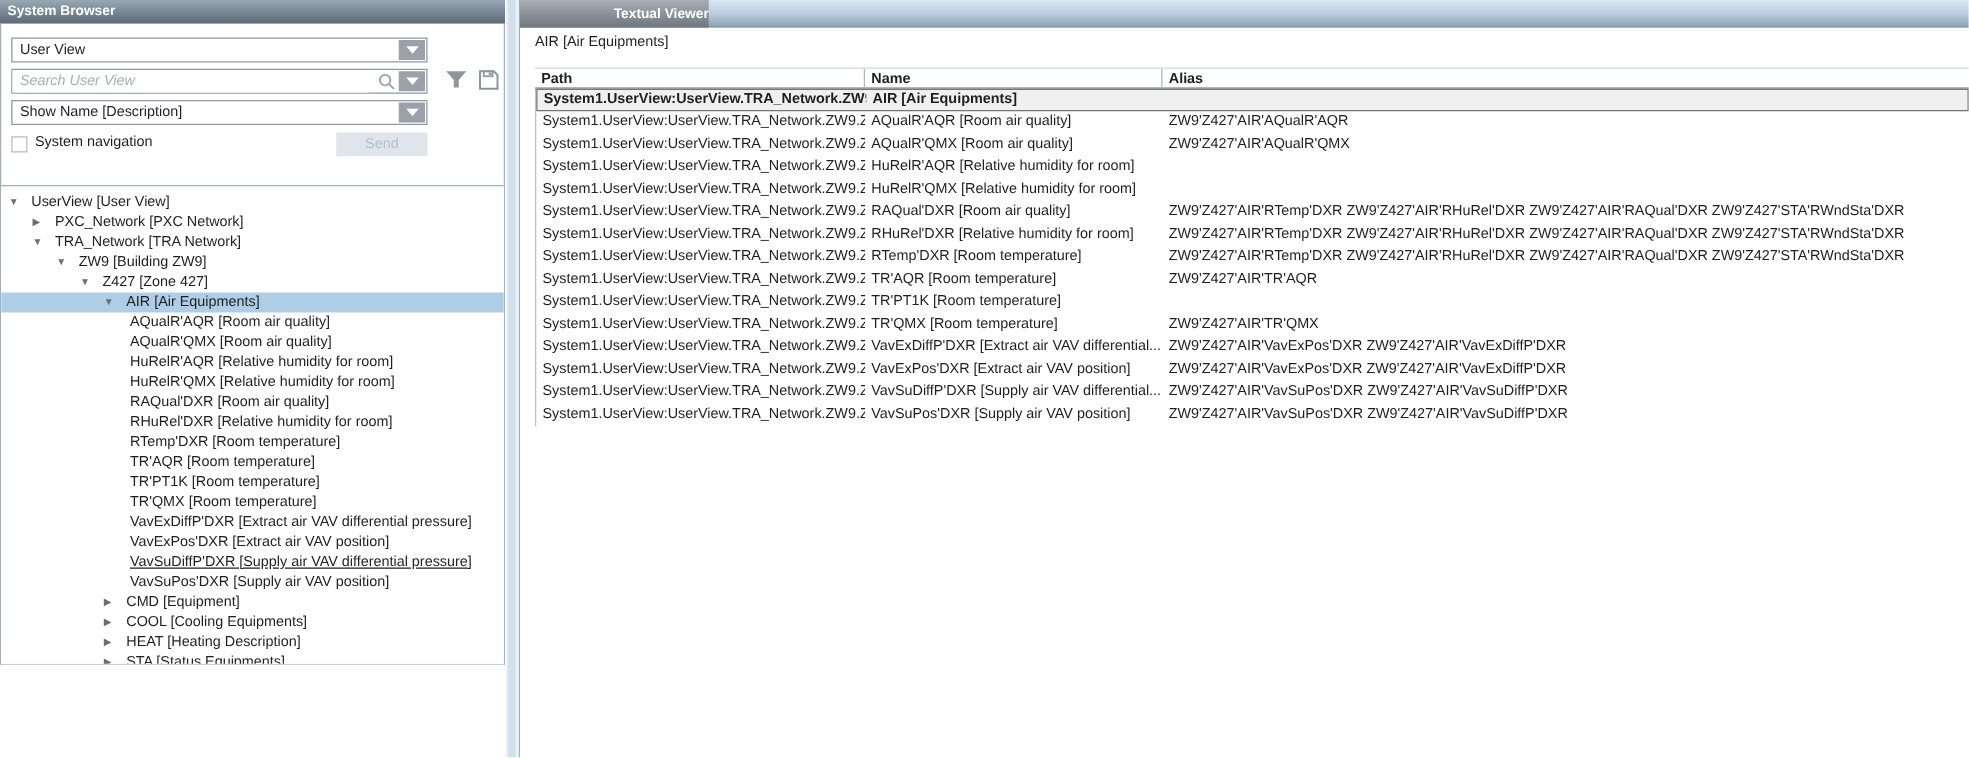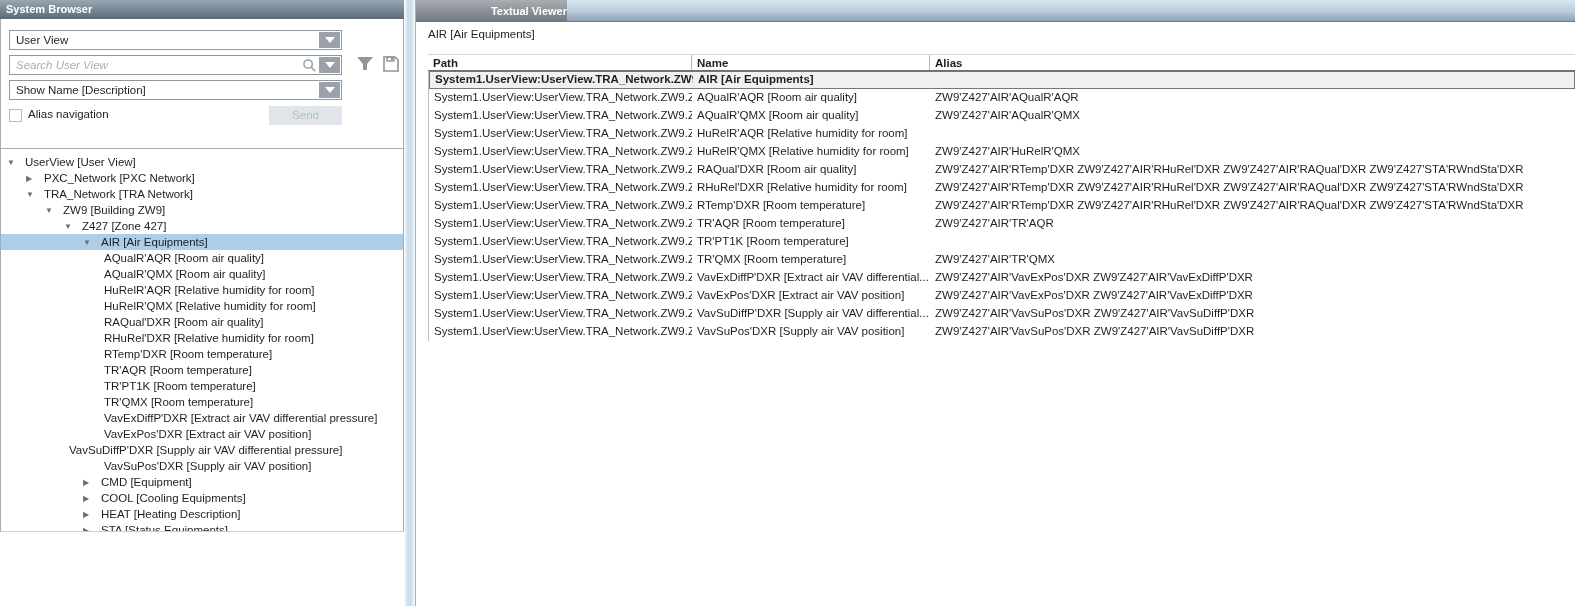--- a/index.html
+++ b/index.html
@@ -125,21 +125,21 @@
     </svg>
 
     <div class="combo" style="top:61px">
       <span class="combo-value">Show Name [Description]</span>
       <span class="drop-btn">
           <span class="tri"></span>
         </span>
     </div>
 
     <div class="checkbox" style="top:90px"></div>
-    <span class="chk-label" style="top:89px">Alias navigation</span>
+    <span class="chk-label" style="top:89px">System navigation</span>
     <div class="send-btn" style="top:87px">Send</div>
 
     <div class="tree" id="tree">
         <div class="tree-row" style="padding-left: 6px;">
     <span class="tw">▼</span><span class="tree-label">UserView [User View]</span>
   </div>
         <div class="tree-row" style="padding-left: 25px;">
     <span class="tw">▶</span><span class="tree-label">PXC_Network [PXC Network]</span>
   </div>
         <div class="tree-row" style="padding-left: 25px;">
@@ -183,21 +183,21 @@
   </div>
         <div class="tree-row" style="padding-left: 101px;">
     <span class="tw" style="width: 2px;"></span><span class="tree-label">TR'QMX [Room temperature]</span>
   </div>
         <div class="tree-row" style="padding-left: 101px;">
     <span class="tw" style="width: 2px;"></span><span class="tree-label">VavExDiffP'DXR [Extract air VAV differential pressure]</span>
   </div>
         <div class="tree-row" style="padding-left: 101px;">
     <span class="tw" style="width: 2px;"></span><span class="tree-label">VavExPos'DXR [Extract air VAV position]</span>
   </div>
-        <div class="tree-row" style="padding-left: 66px;">
+        <div class="tree-row" style="padding-left: 101px; text-decoration: underline;">
     <span class="tw" style="width: 2px;"></span><span class="tree-label">VavSuDiffP'DXR [Supply air VAV differential pressure]</span>
   </div>
         <div class="tree-row" style="padding-left: 101px;">
     <span class="tw" style="width: 2px;"></span><span class="tree-label">VavSuPos'DXR [Supply air VAV position]</span>
   </div>
         <div class="tree-row" style="padding-left: 82px;">
     <span class="tw">▶</span><span class="tree-label">CMD [Equipment]</span>
   </div>
         <div class="tree-row" style="padding-left: 82px;">
     <span class="tw">▶</span><span class="tree-label">COOL [Cooling Equipments]</span>
@@ -242,21 +242,20 @@
     <div>AQualR'QMX [Room air quality]</div>
     <div>ZW9'Z427'AIR'AQualR'QMX</div>
   </div>
         <div class="trow">
     <div>System1.UserView:UserView.TRA_Network.ZW9.Z42...</div>
     <div>HuRelR'AQR [Relative humidity for room]</div>
   </div>
         <div class="trow">
     <div>System1.UserView:UserView.TRA_Network.ZW9.Z42...</div>
     <div>HuRelR'QMX [Relative humidity for room]</div>
-    <div>ZW9'Z427'AIR'HuRelR'QMX</div>
   </div>
         <div class="trow">
     <div>System1.UserView:UserView.TRA_Network.ZW9.Z42...</div>
     <div>RAQual'DXR [Room air quality]</div>
     <div>ZW9'Z427'AIR'RTemp'DXR ZW9'Z427'AIR'RHuRel'DXR ZW9'Z427'AIR'RAQual'DXR ZW9'Z427'STA'RWndSta'DXR</div>
   </div>
         <div class="trow">
     <div>System1.UserView:UserView.TRA_Network.ZW9.Z42...</div>
     <div>RHuRel'DXR [Relative humidity for room]</div>
     <div>ZW9'Z427'AIR'RTemp'DXR ZW9'Z427'AIR'RHuRel'DXR ZW9'Z427'AIR'RAQual'DXR ZW9'Z427'STA'RWndSta'DXR</div>

